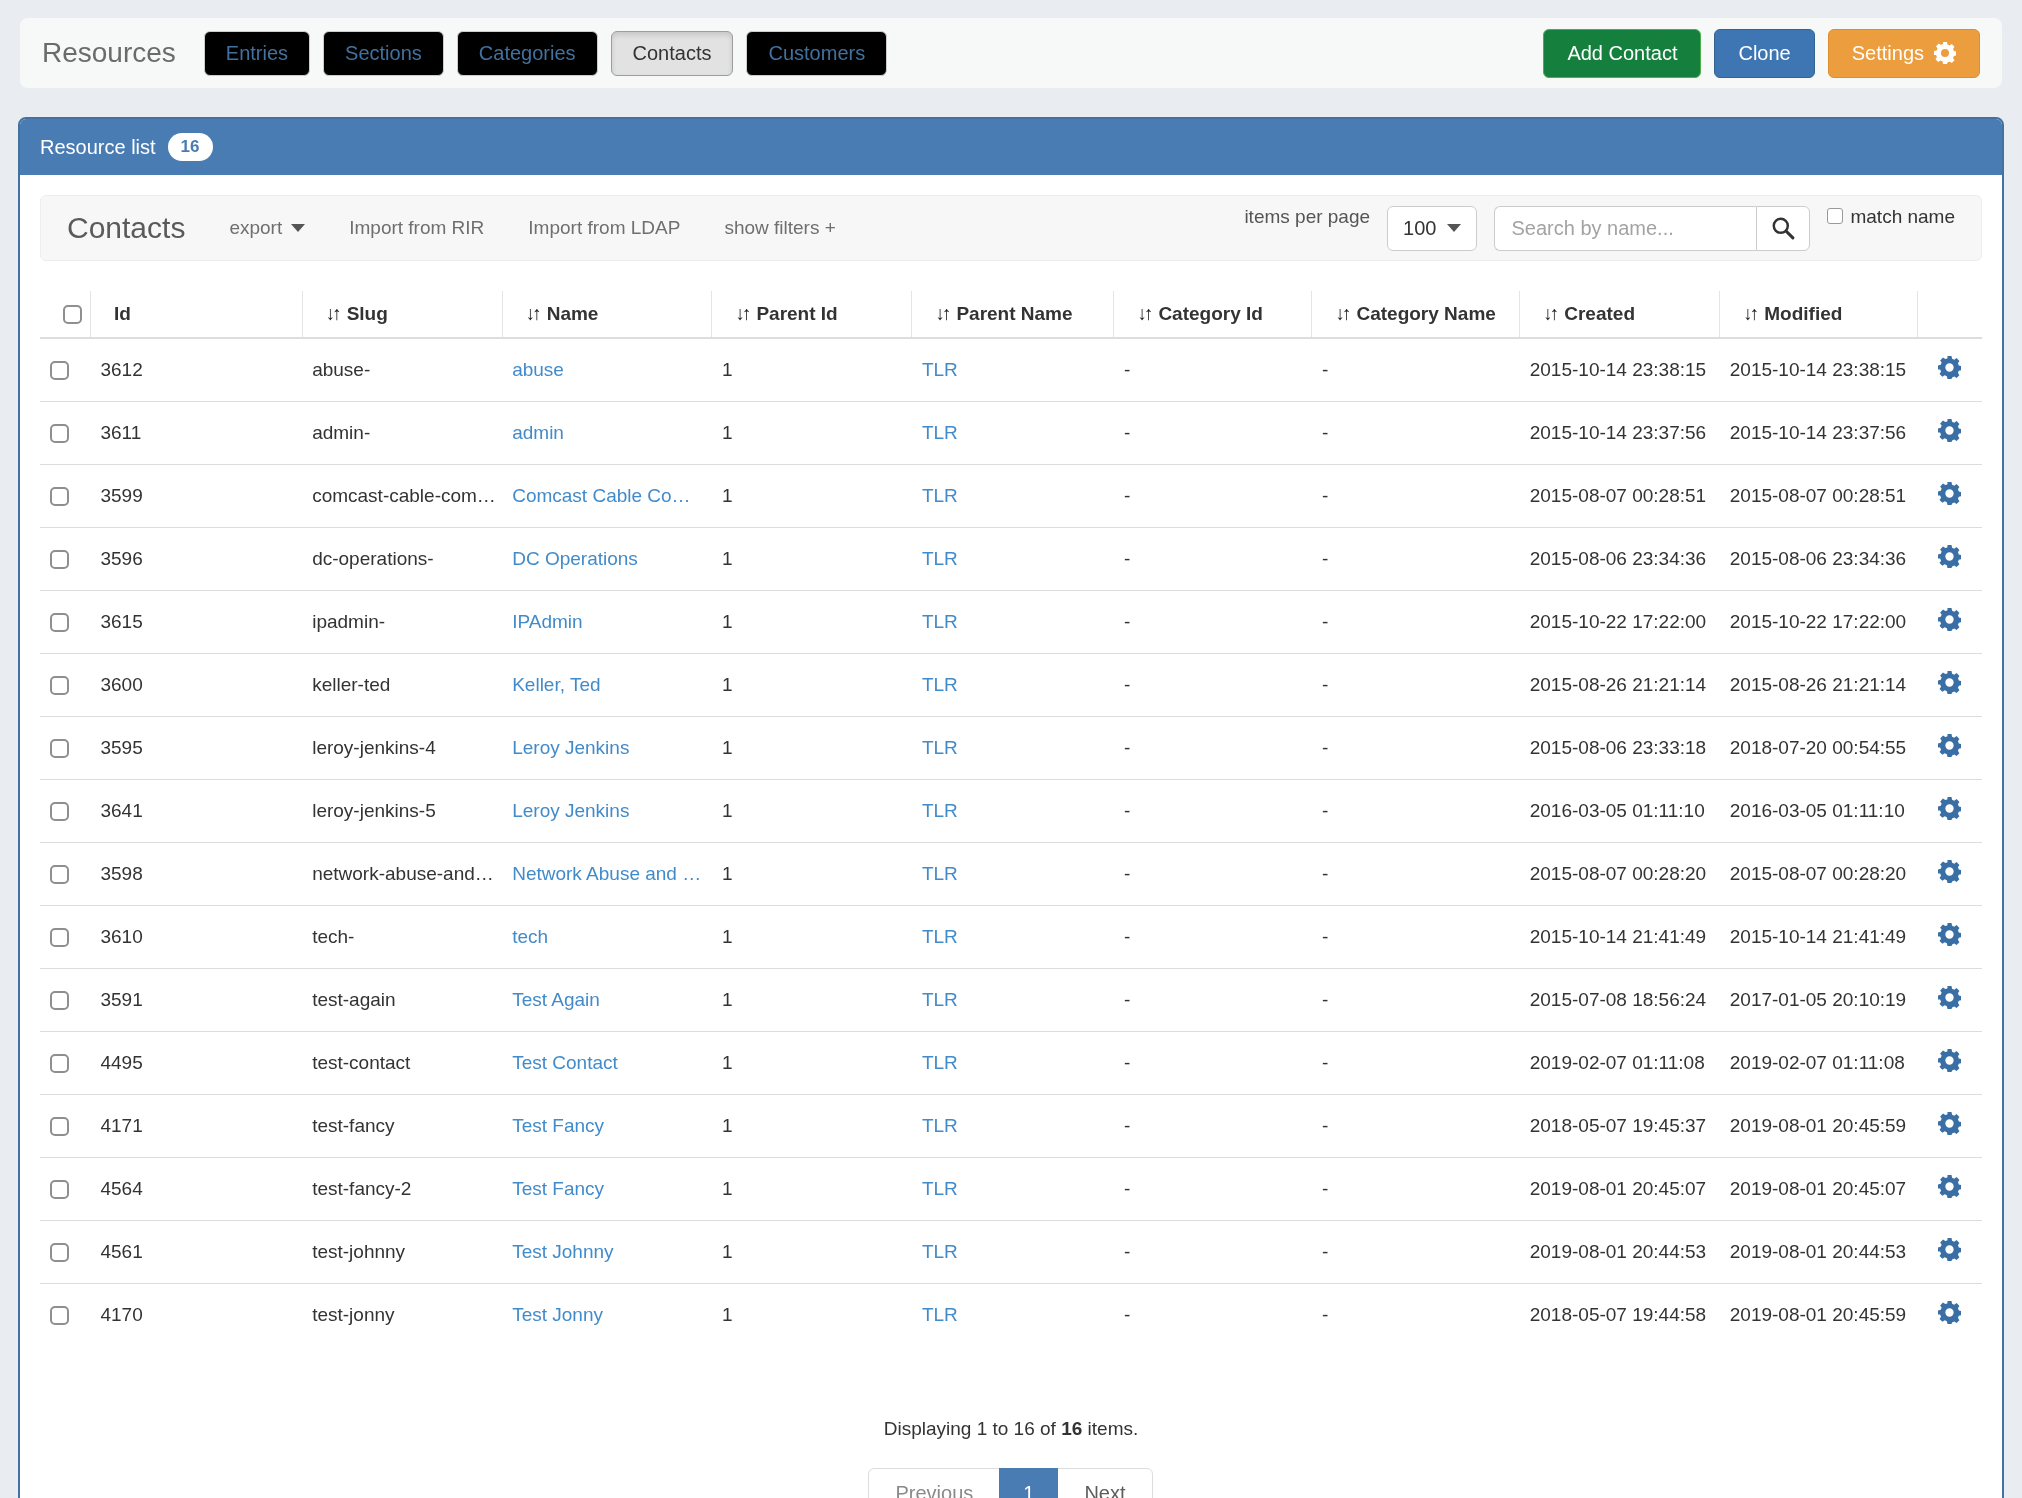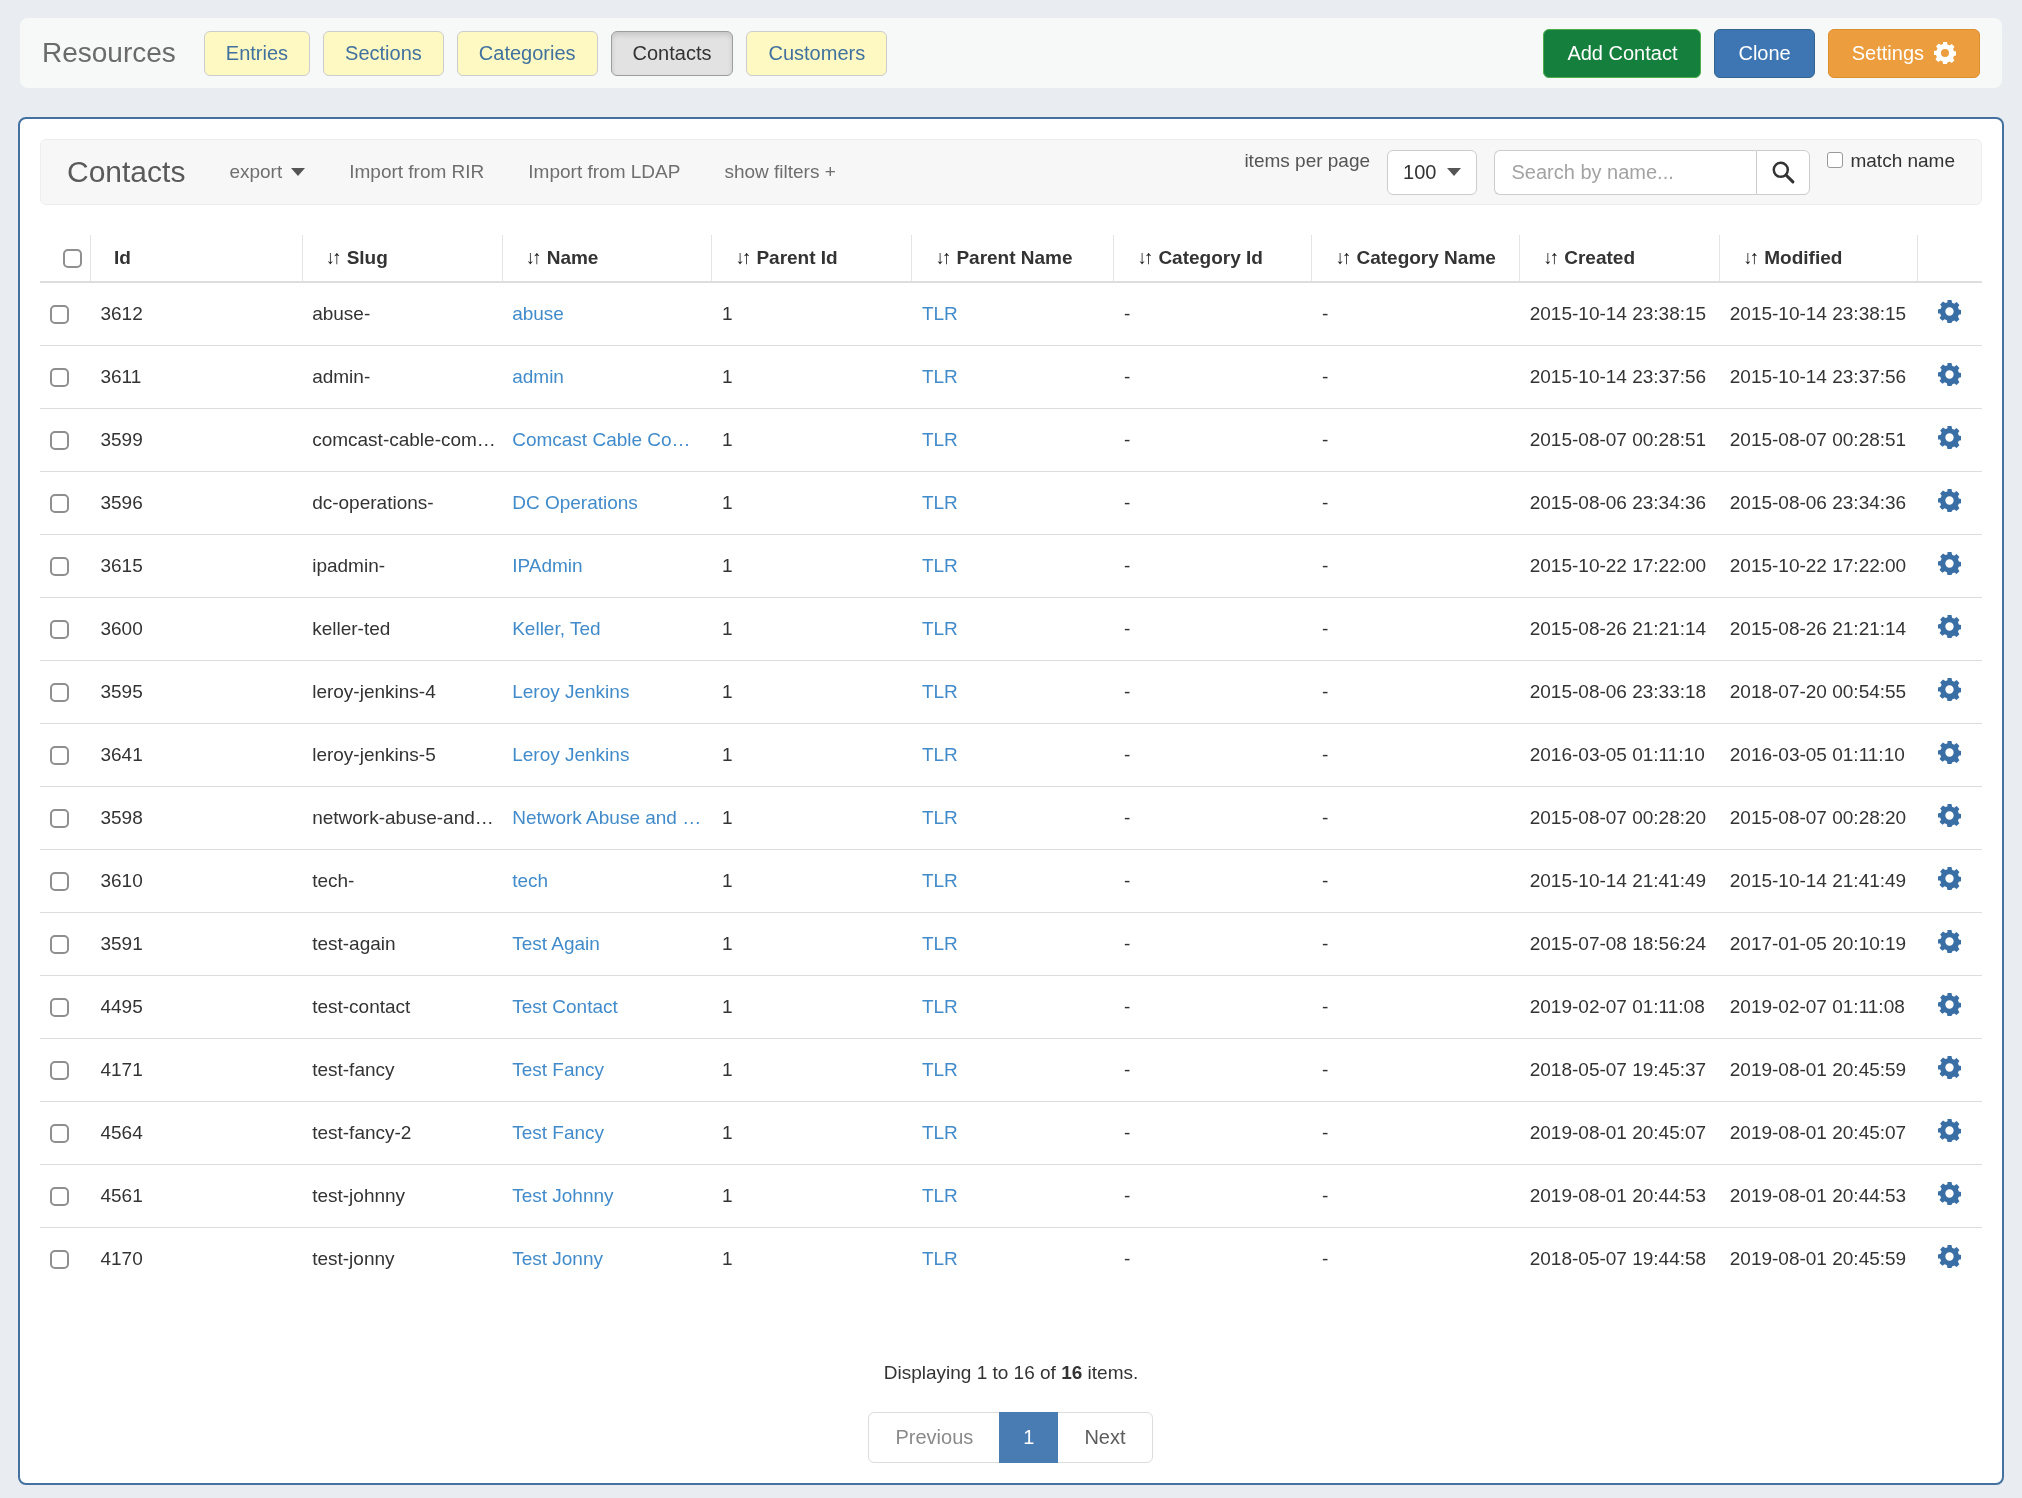--- a/index.html
+++ b/index.html
@@ -18,21 +18,21 @@
     background: #f7f8f8;
     border-radius: 8px;
     display: flex; align-items: center;
     padding: 0 22px;
   }
   .app-title { font-size: 28px; color: #6b6b6b; margin-right: 28px; }
   .tabs { display: flex; gap: 13px; }
   .tab {
     font-family: inherit; font-size: 20px;
     padding: 10px 21px;
-    background: #fef9c3; color: #41719e;
+    background: #000000; color: #41719e;
     border: 1px solid #ccc; border-radius: 6px;
     cursor: pointer; white-space: nowrap;
   }
   .tab.active {
     background: #e2e2e2; color: #333;
     border-color: #9d9d9d;
     box-shadow: inset 0 3px 5px rgba(0,0,0,.12);
   }
   .top-actions { margin-left: auto; display: flex; gap: 13px; }
   .btn {
@@ -174,20 +174,24 @@
       <span class="gear-holder">
           <svg class="gear-svg" viewBox="0 0 16 16">
             <path fill="currentColor" fill-rule="evenodd" d="M6.6 0h2.8l.4 1.9a6.3 6.3 0 0 1 1.5.63l1.62-1.06 1.98 1.98-1.06 1.62c.27.47.48.97.63 1.5l1.93.43v2.8l-1.93.43a6.3 6.3 0 0 1-.63 1.5l1.06 1.62-1.98 1.98-1.62-1.06a6.3 6.3 0 0 1-1.5.63L9.4 16H6.6l-.43-1.93a6.3 6.3 0 0 1-1.5-.63l-1.62 1.06-1.98-1.98 1.06-1.62a6.3 6.3 0 0 1-.63-1.5L0 9.4V6.6l1.93-.43c.15-.53.36-1.03.63-1.5L1.5 3.05 3.48 1.07 5.1 2.13a6.3 6.3 0 0 1 1.5-.63L6.6 0zM8 5.1a2.9 2.9 0 1 0 0 5.8 2.9 2.9 0 0 0 0-5.8z"></path>
           </svg>
         </span>
     </button>
   </div>
 </div>
 
 <div class="panel">
+  <div class="panel-heading">
+    <span>Resource list</span>
+    <span class="count-badge">16</span>
+  </div>
   <div class="panel-body">
 
     <div class="well">
       <span class="well-title">Contacts</span>
       <a href="#" class="tool-link">
         <span>export</span>
         <span class="caret"></span>
       </a>
       <a href="#" class="tool-link">Import from RIR</a>
       <a href="#" class="tool-link">Import from LDAP</a>

